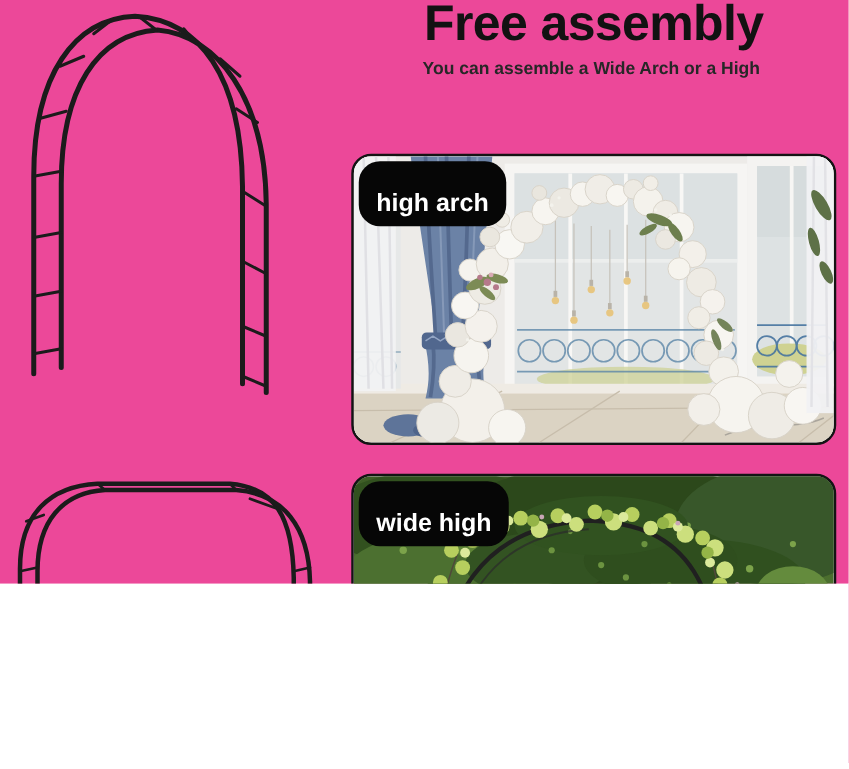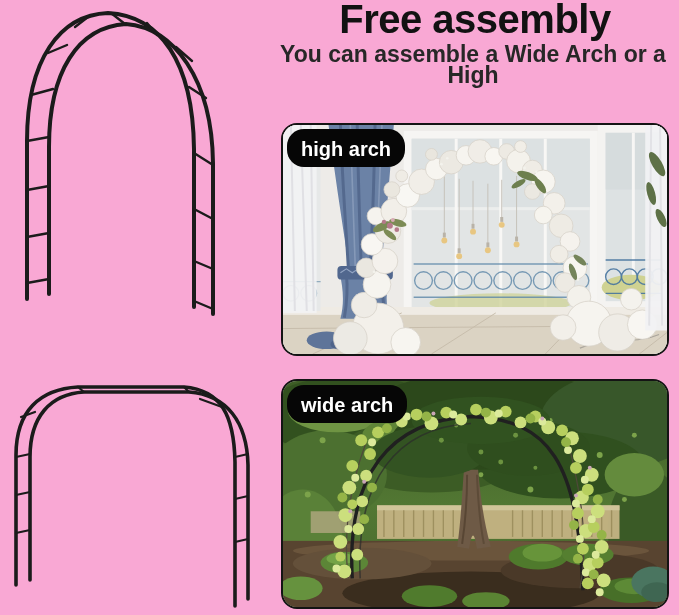--- a/index.html
+++ b/index.html
@@ -1,40 +1,40 @@
 <!DOCTYPE html>
 <html><head>
 <meta charset="utf-8">
 <style>
   html,body{margin:0;padding:0;background:#ffffff;}
   .canvas{
-    position:relative;width:679px;height:615px;background:#f9a8d4;
+    position:relative;width:679px;height:467px;background:#ec4899;
     font-family:"Liberation Sans", sans-serif;overflow:hidden;
   }
   .drawing{position:absolute;}
   .drawing-high{left:8px;top:3px;width:210px;height:316px;}
   .drawing-wide{left:4px;top:377px;width:250px;height:233px;}
   .title{
     position:absolute;left:274px;top:-5px;width:402px;text-align:center;
     font-size:40px;font-weight:700;color:#121212;letter-spacing:-0.5px;line-height:48px;
   }
   .subtitle{
     position:absolute;left:272px;top:44px;width:402px;text-align:center;
-    font-size:23px;font-weight:700;color:#272727;line-height:20.5px;
+    font-size:14px;font-weight:700;color:#272727;line-height:20.5px;
   }
   .photo{
     position:absolute;left:281px;width:388px;border:2px solid #141414;
     border-radius:16px;overflow:hidden;box-sizing:border-box;background:#ddd;
   }
   .photo-high{top:123px;height:233px;}
   .photo-wide{top:379px;height:230px;}
   .photo svg.scene{display:block;width:100%;height:100%;}
   .pill{
     position:absolute;top:4px;left:4px;background:#060606;color:#ffffff;
-    font-size:20px;font-weight:700;line-height:1;padding:10px 14px 8px;
+    font-size:20px;font-weight:700;line-height:1;padding:24px 14px 8px;
     border-radius:17px;white-space:nowrap;
   }
 </style>
 </head>
 <body>
 
 <div class="canvas">
 
   <svg class="drawing drawing-high" viewBox="0 0 210 316" preserveAspectRatio="none">
     <g fill="none" stroke="#1b1b1b" stroke-linecap="round">
@@ -517,16 +517,16 @@
         <g fill="#c9a6b6">
           <circle cx="68" cy="132" r="2"></circle>
             <circle cx="82" cy="102" r="2"></circle>
             <circle cx="296" cy="116" r="2"></circle>
           <circle cx="310" cy="88" r="2"></circle>
             <circle cx="152" cy="33" r="2"></circle>
             <circle cx="262" cy="38" r="2"></circle>
         </g>
       </g>
     </svg>
-    <figcaption class="pill">wide arch</figcaption>
+    <figcaption class="pill">wide high</figcaption>
   </figure>
 
 </div>
 
 </body></html>

